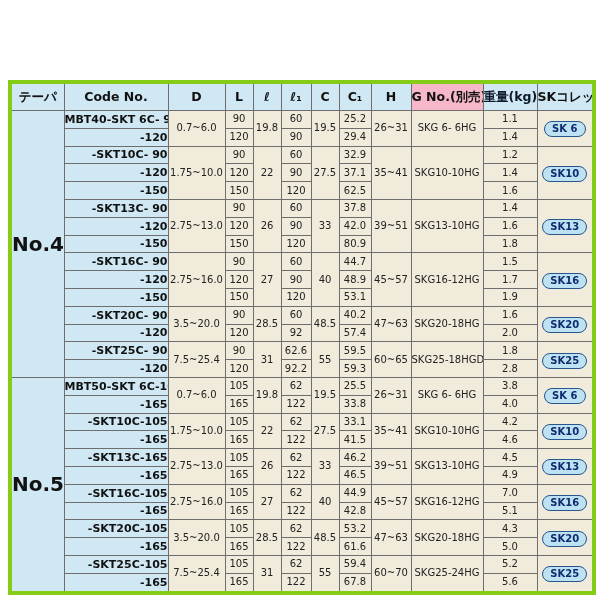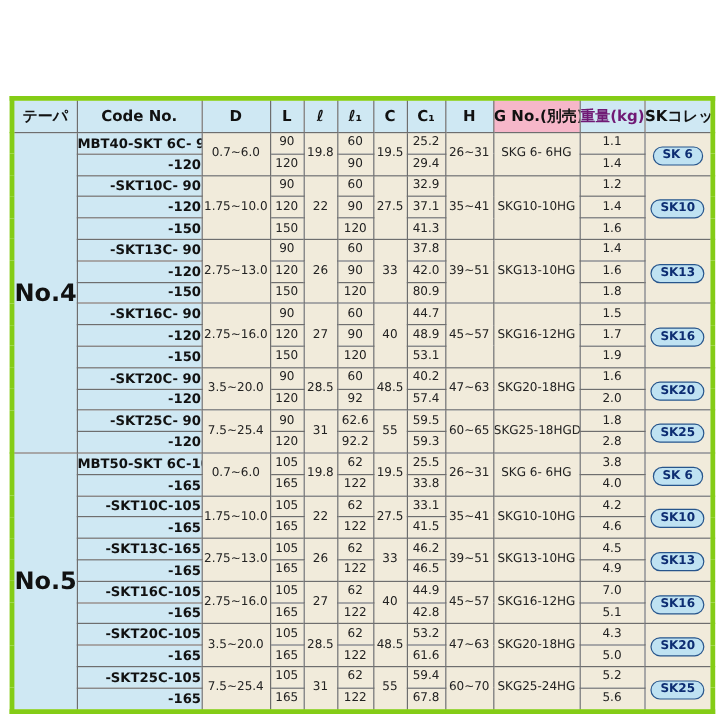--- a/index.html
+++ b/index.html
@@ -15,21 +15,21 @@
   }
   table.spec th, table.spec td {
     border:1px solid #6e6e6e;
     padding:0; overflow:hidden; white-space:nowrap;
   }
   th.hd {
     height:26px; background:#cfe8f3; color:#111;
     font-size:12.5px; font-weight:bold; text-align:center; line-height:1;
   }
   th.hd-pink { background:#f6b7c9; }
-  th.hd-weight { color:#701a75; }
+  th.hd-weight { color:#0f172a; }
   td { height:16.8px; line-height:1; }
   td.c-taper {
     background:#cfe8f3; text-align:center; vertical-align:middle;
     font-size:20px; font-weight:bold; color:#111;
   }
   td.c-code {
     background:#cfe8f3; text-align:right; padding-right:12px;
     font-size:11px; font-weight:bold; color:#111;
   }
   td.c-num {
@@ -118,21 +118,21 @@
           <td class="c-code">-120</td>
           <td class="c-num">120</td>
           <td class="c-num">90</td>
           <td class="c-num">37.1</td>
           <td class="c-num">1.4</td>
         </tr>
         <tr>
           <td class="c-code">-150</td>
           <td class="c-num">150</td>
           <td class="c-num">120</td>
-          <td class="c-num">41.3</td>
+          <td class="c-num">62.5</td>
           <td class="c-num">1.6</td>
         </tr>
         <tr>
           <td class="c-code">-SKT13C- 90</td>
           <td class="c-num" rowspan="3">2.75~13.0</td>
           <td class="c-num">90</td>
           <td class="c-num" rowspan="3">26</td>
           <td class="c-num">60</td>
           <td class="c-num" rowspan="3">33</td>
           <td class="c-num">37.8</td>

